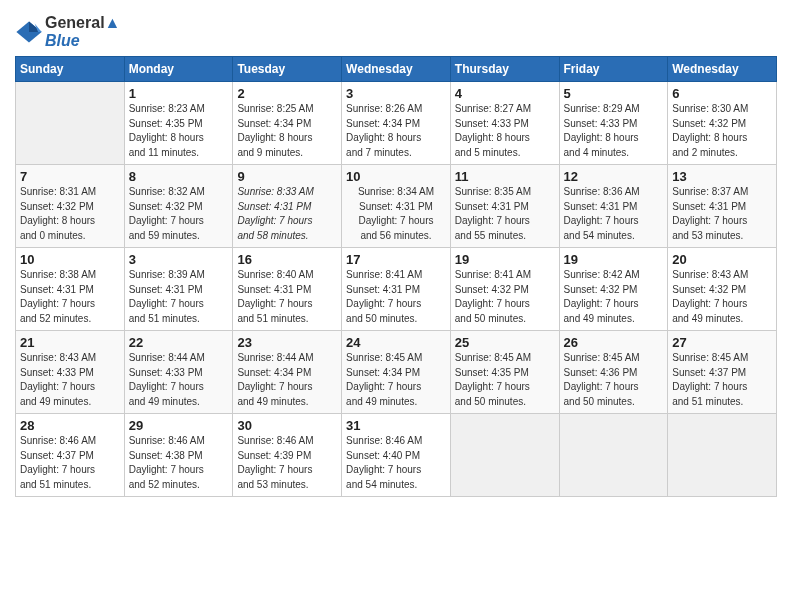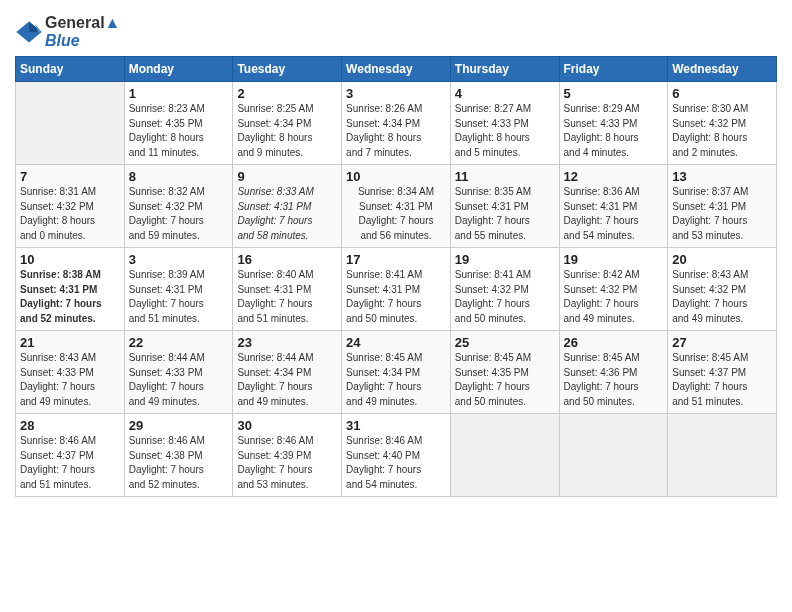--- a/index.html
+++ b/index.html
@@ -213,21 +213,21 @@
             <span class="day-number">13</span>
             <div class="day-info" style="white-space: pre-line;">Sunrise: 8:37 AM
 Sunset: 4:31 PM
 Daylight: 7 hours
 and 53 minutes.</div>
           </td>
         </tr>
         <tr>
           <td>
             <span class="day-number">10</span>
-            <div class="day-info" style="white-space: pre-line; font-weight: bold;">Sunrise: 8:38 AM
+            <div class="day-info" style="white-space: pre-line;">Sunrise: 8:38 AM
 Sunset: 4:31 PM
 Daylight: 7 hours
 and 52 minutes.</div>
           </td>
           <td>
             <span class="day-number">3</span>
             <div class="day-info" style="white-space: pre-line;">Sunrise: 8:39 AM
 Sunset: 4:31 PM
 Daylight: 7 hours
 and 51 minutes.</div>

